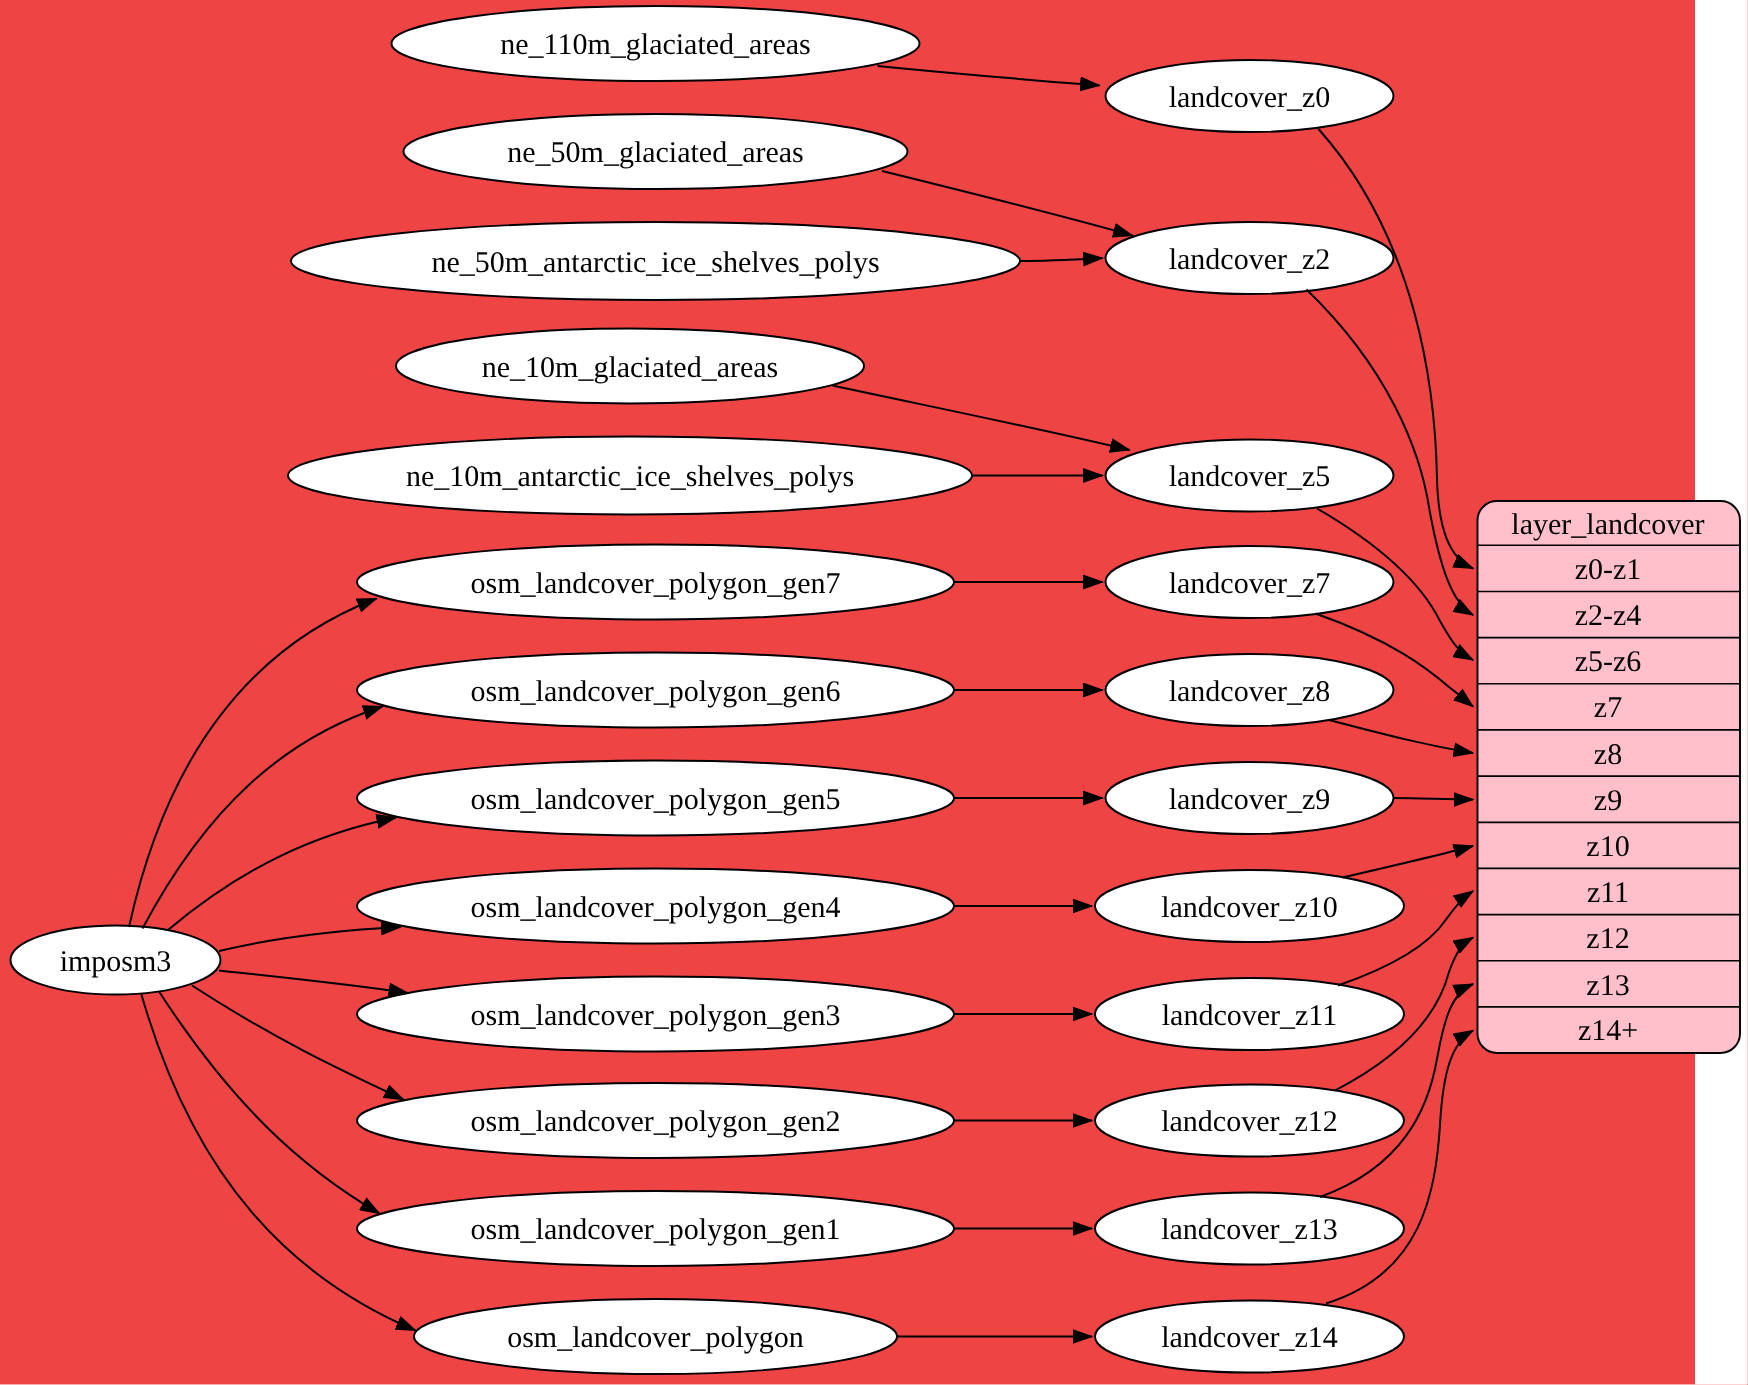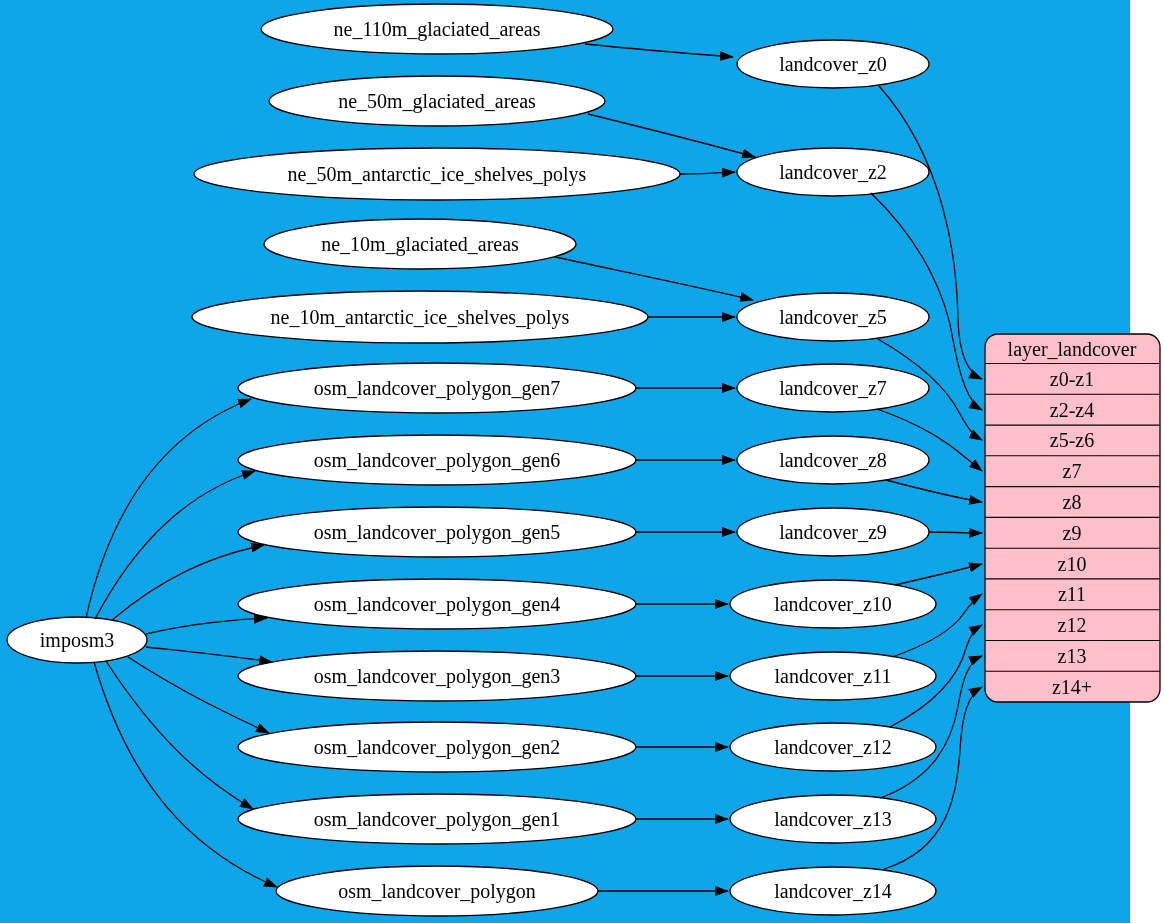--- a/index.html
+++ b/index.html
@@ -1,16 +1,16 @@
 <!DOCTYPE html>
 <html><head>
 <meta charset="utf-8">
 <style>
   html,body{margin:0;padding:0;background:#ffffff;}
-  .canvas{width:1130px;height:923px;position:relative;background:#0ea5e9;}
+  .canvas{width:1130px;height:923px;position:relative;background:#ef4444;}
   svg{display:block;}
   text{
     font-family:"Liberation Serif","DejaVu Serif",serif;
     font-size:20px;
     fill:#000000;
   }
   .node ellipse{fill:#ffffff;stroke:#000000;stroke-width:1.3;}
   .edge{fill:none;stroke:#000000;stroke-width:1.3;}
   .record-outline{stroke:#000000;stroke-width:1.3;}
   .record-divider{stroke:#000000;stroke-width:1.1;}

